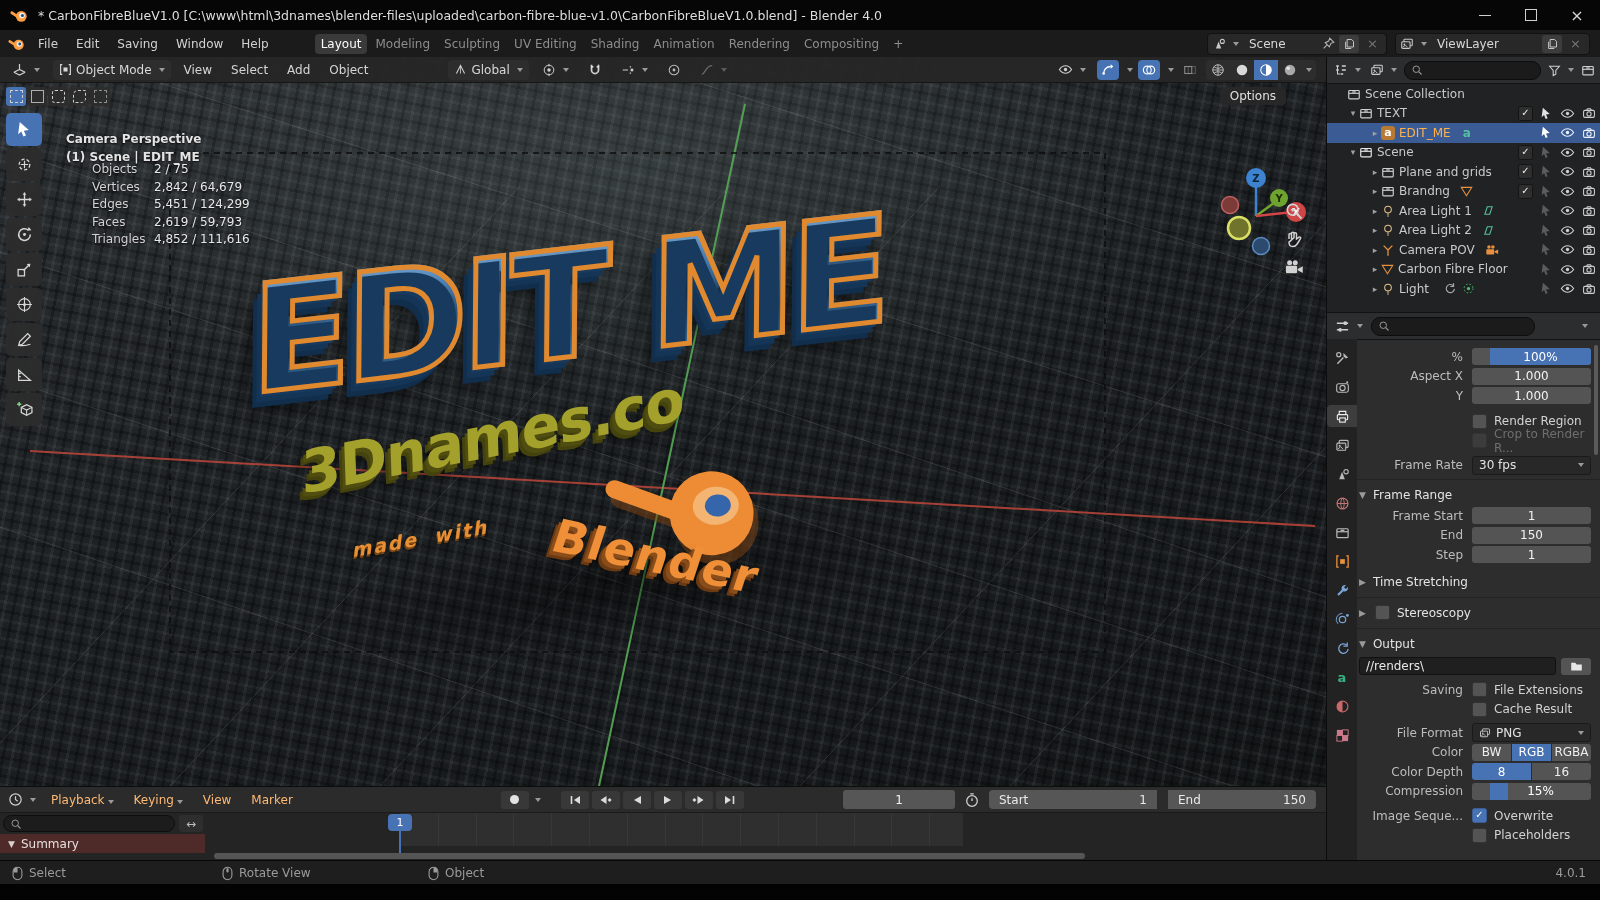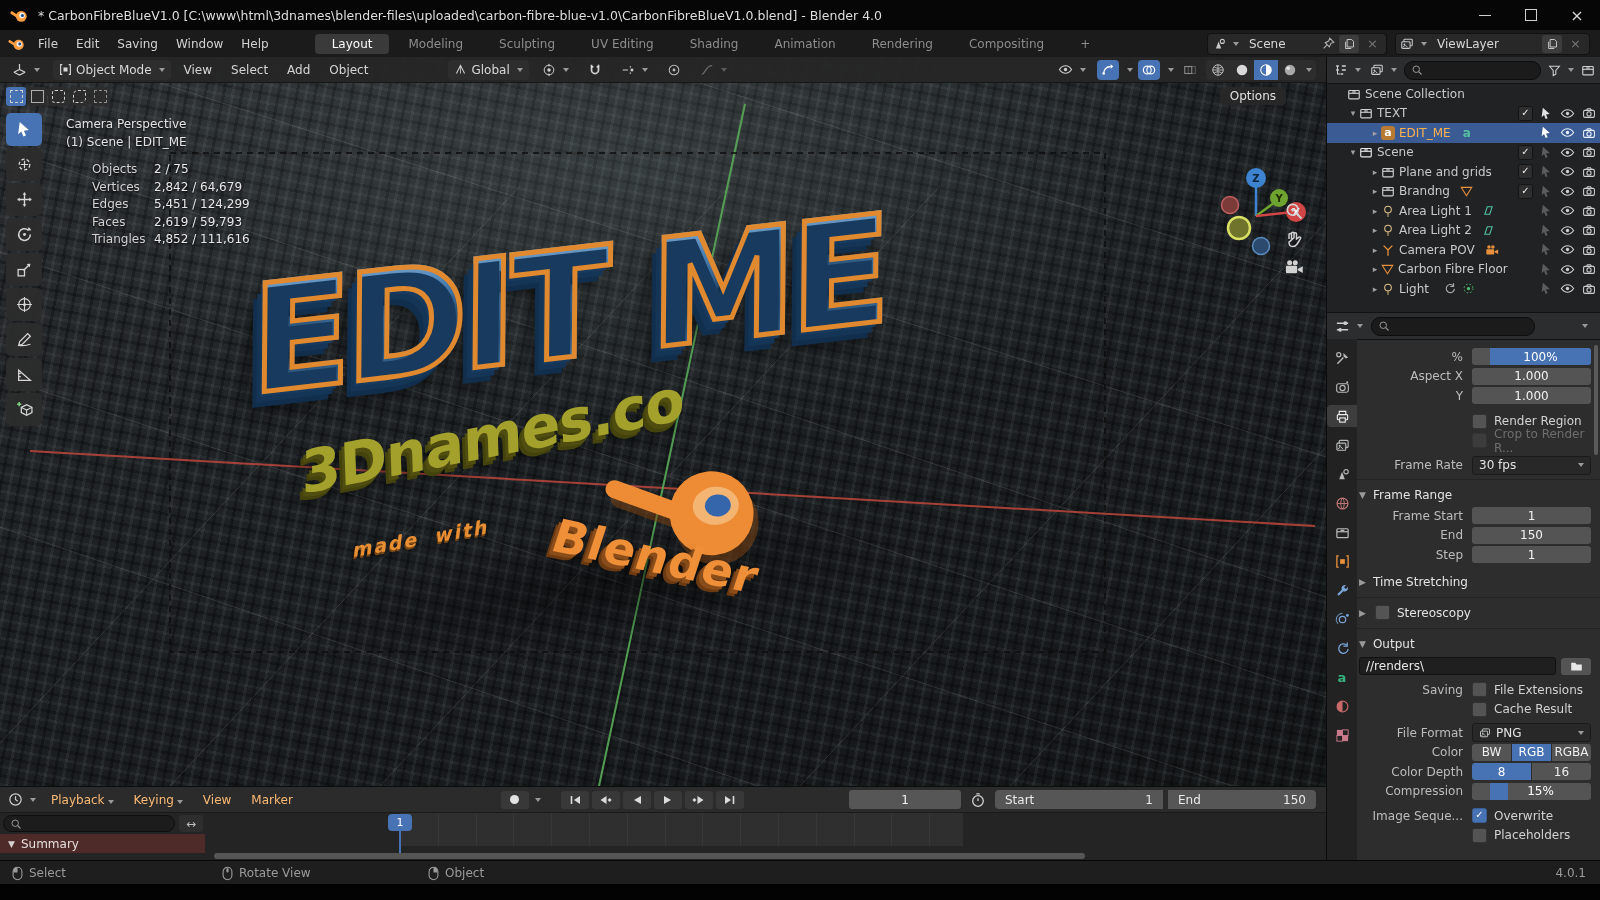--- a/index.html
+++ b/index.html
@@ -13,21 +13,21 @@
   
   #titlebar{left:0;top:0;width:1600px;height:30px;background:#060606;display:flex;align-items:center;}
   #titlebar .ttl{margin-left:10px;color:#dedede;font-size:12.5px;white-space:nowrap;}
   .winbtn{width:46px;height:30px;display:flex;align-items:center;justify-content:center;color:#d0d0d0;}
   #wincontrols{margin-left:auto;display:flex;}
   .mini{width:12px;height:1px;background:#cfcfcf;display:block;}
   .maxi{width:10px;height:10px;border:1.2px solid #cfcfcf;display:block;}
   
   #topbar{left:0;top:30px;width:1600px;height:27px;background:#1b1b1b;display:flex;align-items:center;border-bottom:1px solid #0a0a0a;}
   .menu{padding:0 9px;color:#d2d2d2;cursor:default;}
-  .tab{padding:3px 17px;margin:0 1px;color:#8d8d8d;border-radius:4px;}
+  .tab{padding:3px 6px;margin:0 1px;color:#8d8d8d;border-radius:4px;}
   .tab.active{background:#3a3a3a;color:#fcfcfc;}
   .idsel{display:flex;align-items:center;background:#282828;border:1px solid #111;border-radius:4px;height:20px;padding:0 4px;gap:4px;}
   .idsel .nm{color:#d8d8d8;padding:0 6px;min-width:60px;}
   .sqbtn{background:#3c3c3c;border-radius:3px;height:18px;width:20px;display:flex;align-items:center;justify-content:center;}
   .xg{color:#777;font-size:13px;padding:0 4px;}
   
   #viewport{left:0;top:57px;width:1326px;height:729px;overflow:hidden;background-color:#23272a;
     background-image:
       radial-gradient(ellipse 980px 430px at 47% 15%, rgba(160,180,175,.17), rgba(0,0,0,0) 62%),
       repeating-linear-gradient(101deg, rgba(255,255,255,.05) 0 3px, rgba(0,0,0,0) 3px 9px, rgba(0,0,0,.28) 9px 12px, rgba(0,0,0,0) 12px 18px),
@@ -43,21 +43,21 @@
   .shadegrp>div.on{background:#4772b3;}
   
   #toolcol{left:6px;top:56px;display:flex;flex-direction:column;gap:2px;}
   .toolbtn{width:36px;height:33px;background:rgba(44,44,44,.95);border-radius:5px;display:flex;align-items:center;justify-content:center;}
   .toolbtn.on{background:#4772b3;}
   #selmodes{left:6px;top:30px;display:flex;gap:1px;}
   .selm{width:20px;height:19px;background:rgba(44,44,44,.95);border-radius:3px;display:flex;align-items:center;justify-content:center;}
   .selm.on{background:#4772b3;}
   .dashsq{width:11px;height:11px;border:1.2px dashed #cfcfcf;}
   
-  #vp-overlay{left:66px;top:58px;color:#e4e4e4;text-shadow:0 1px 2px rgba(0,0,0,.8);line-height:18px;}
+  #vp-overlay{left:66px;top:73px;color:#e4e4e4;text-shadow:0 1px 2px rgba(0,0,0,.8);line-height:18px;font-weight:bold;}
   #vp-stats{left:66px;top:104px;text-shadow:0 1px 2px rgba(0,0,0,.8);}
   #vp-stats .srow{display:flex;line-height:17.5px;margin-left:26px;}
   #vp-stats .sl{width:62px;color:#d2d2d2;}
   #vp-stats .sv{color:#e8e8e8;}
   #optbtn{right:40px;top:30px;background:rgba(40,40,40,.9);border-radius:4px;padding:2px 10px;color:#e0e0e0;}
   
   .scn{position:absolute;font-weight:800;white-space:nowrap;}
   #headline{left:252px;top:198px;font-size:148px;letter-spacing:-6px;
     transform:rotate(-6.5deg) skewX(-7deg);transform-origin:left top;
     background:linear-gradient(180deg,#9cc3e4 0%,#4a7fb3 30%,#27547f 62%,#649ac9 100%);
@@ -1292,21 +1292,21 @@
             </svg>
           </span>
       </div>
       <div style="margin-left:auto;display:flex;align-items:center;gap:9px;padding-right:4px">
         <span class="numfld" style="width:112px">
             <span>1</span>
           </span>
         <svg class="ic" width="16" height="16" viewBox="0 0 16 16" color="#cfcfcf">
             <use href="#i-stopw"></use>
           </svg>
-        <span style="display:flex;border-radius:4px;overflow:hidden;gap:5px">
+        <span style="display:flex;border-radius:4px;overflow:hidden;gap:11px">
           <span class="sefld" style="width:148px">
               <span>Start</span>
               <span>1</span>
             </span>
           <span class="sefld" style="width:128px">
               <span>End</span>
               <span>150</span>
             </span>
         </span>
       </div>

